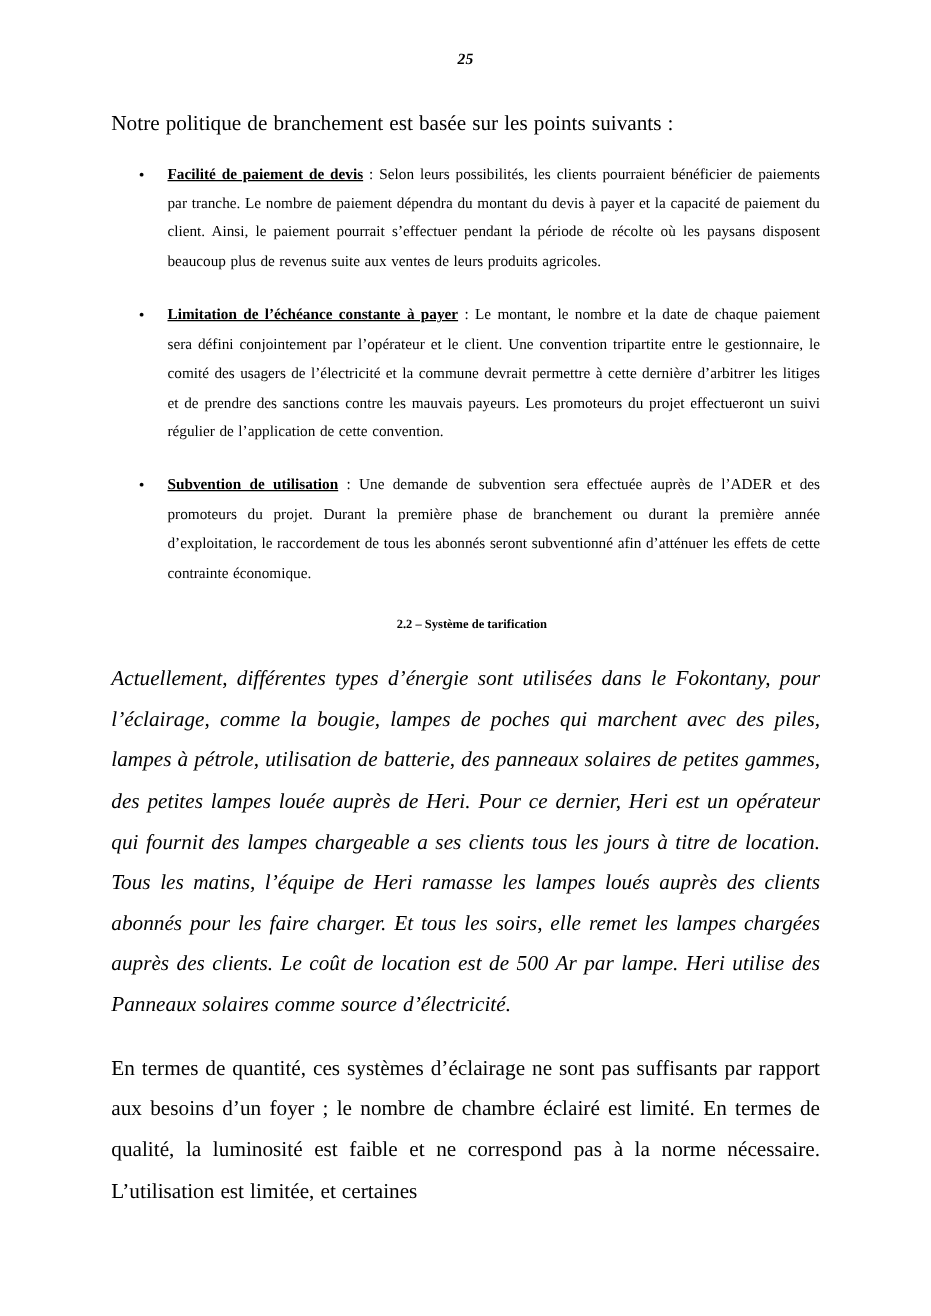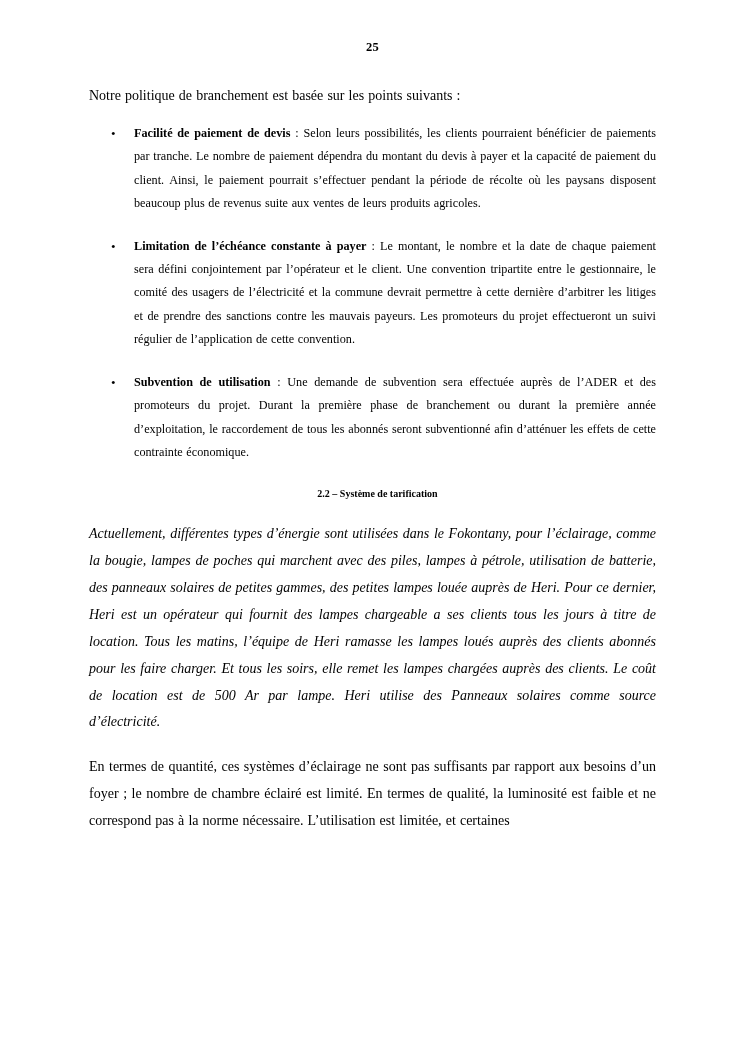--- a/index.html
+++ b/index.html
@@ -21,23 +21,24 @@
     box-sizing: border-box;
     padding: 40px 89px 0 89px;
     position: relative;
   }
   .page-number {
     text-align: center;
     font-size: 12.5px;
     font-weight: bold;
     margin: 0 0 28px 0;
     letter-spacing: 0.2px;
+    font-style: italic;
   }
   p.body-text {
-    font-size: 14px;
+    font-size: 17px;
     line-height: 1.92;
     text-align: justify;
     margin: 0 0 12px 0;
     word-spacing: 0.6px;
   }
   .intro {
     margin-bottom: 18px;
   }
   ul.bullets {
     list-style: none;
@@ -55,20 +56,21 @@
   }
   ul.bullets > li .bullet-mark {
     position: absolute;
     left: 22px;
     top: 0;
     font-size: 13px;
     line-height: 1.92;
   }
   .lead-term {
     font-weight: bold;
+    text-decoration: underline;
   }
   h2.section-heading {
     font-size: 10px;
     font-weight: bold;
     text-align: center;
     margin: 24px 0 22px 0;
     padding-left: 10px;
   }
   .para-block {
     margin-bottom: 20px;

